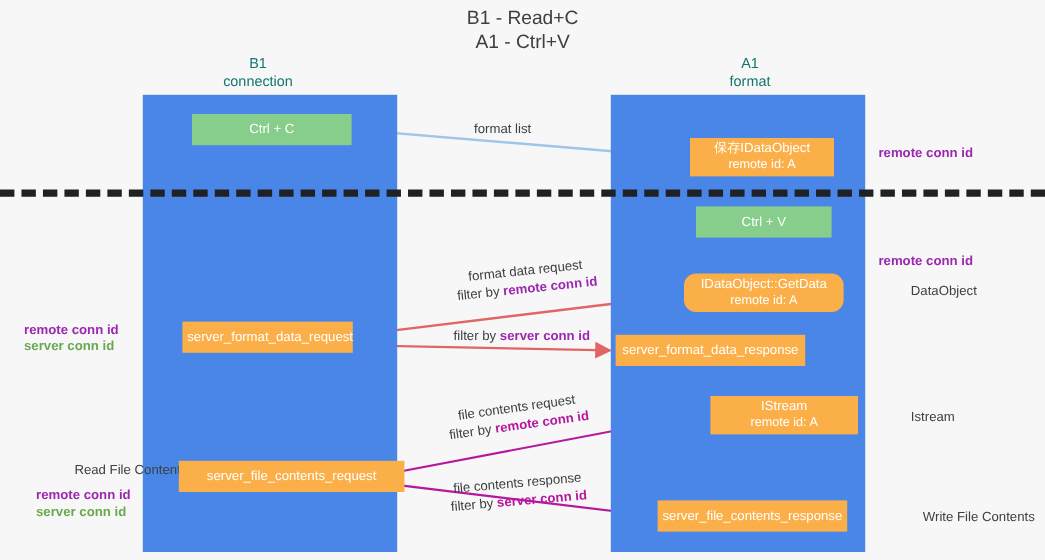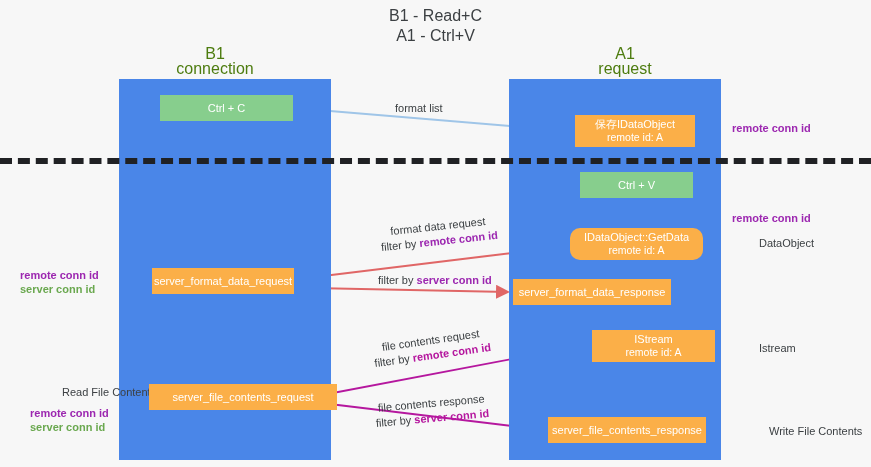--- a/index.html
+++ b/index.html
@@ -16,41 +16,41 @@
 
   
   #title{
     left:0;top:6px;width:871px;text-align:center;
     font-size:16px;line-height:20px;color:#3c4043;
   }
   #title div{white-space:pre;}
 
   
   .col-cap{
-    text-align:center;font-size:16px;line-height:15px;color:#4d7c0f;
+    text-align:center;font-size:12px;line-height:15px;color:#0f766e;
   }
   #cap-b1{left:150px;top:46px;width:130px;}
   #cap-a1{left:560px;top:46px;width:130px;}
 
   
   .lane{background:#4a86e8;}
   #lane-b1{left:119px;top:79px;width:212px;height:381px;}
   #lane-a1{left:509px;top:79px;width:212px;height:381px;}
 
   
   #divider{
     left:0;top:158px;width:871px;height:0;
     border-top:6px dashed #202124;
   }
 
   
   .node{
     box-sizing:border-box;
     display:flex;flex-direction:column;
-    align-items:center;justify-content:center;
+    justify-content:center;
     color:#ffffff;font-size:11px;line-height:13px;
     text-align:center;padding:2px 4px;
     z-index:6;
   }
   .node.green{background:#87ce8d;}
   .node.orange{background:#fbaf48;}
   .node .l2{font-size:10.5px;}
 
   #n-ctrlc   {left:160px;top:95px; width:133px;height:26px;}
   #n-save    {left:575px;top:115px;width:120px;height:32px;}
@@ -132,21 +132,21 @@
   <div>B1 - Read+C</div>
   <div>A1 - Ctrl+V</div>
 </div>
 
 <div class="abs col-cap" id="cap-b1">
   <div>B1</div>
   <div>connection</div>
 </div>
 <div class="abs col-cap" id="cap-a1">
   <div>A1</div>
-  <div>request</div>
+  <div>format</div>
 </div>
 
 <div class="abs lane" id="lane-b1"></div>
 <div class="abs lane" id="lane-a1"></div>
 
 <div class="abs" id="divider"></div>
 
 <div class="abs node green" id="n-ctrlc">
   <span class="l1">Ctrl + C</span>
 </div>

